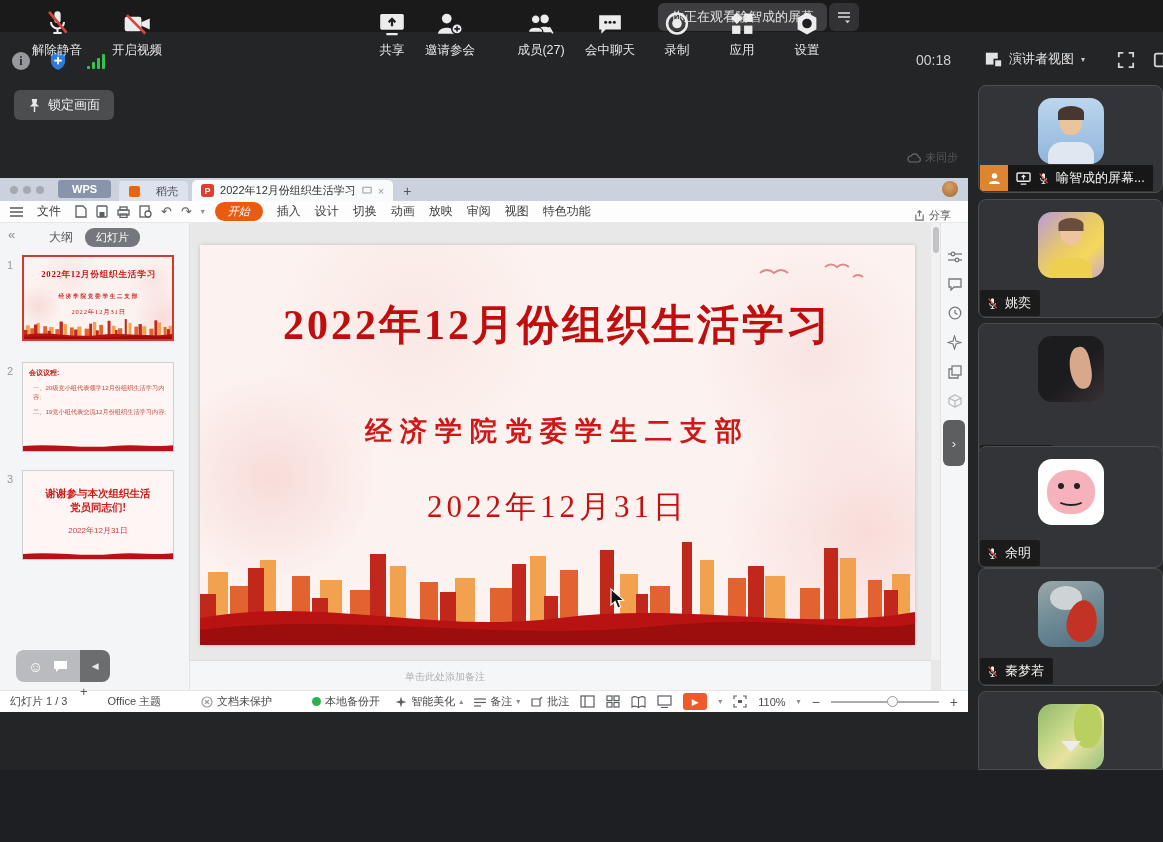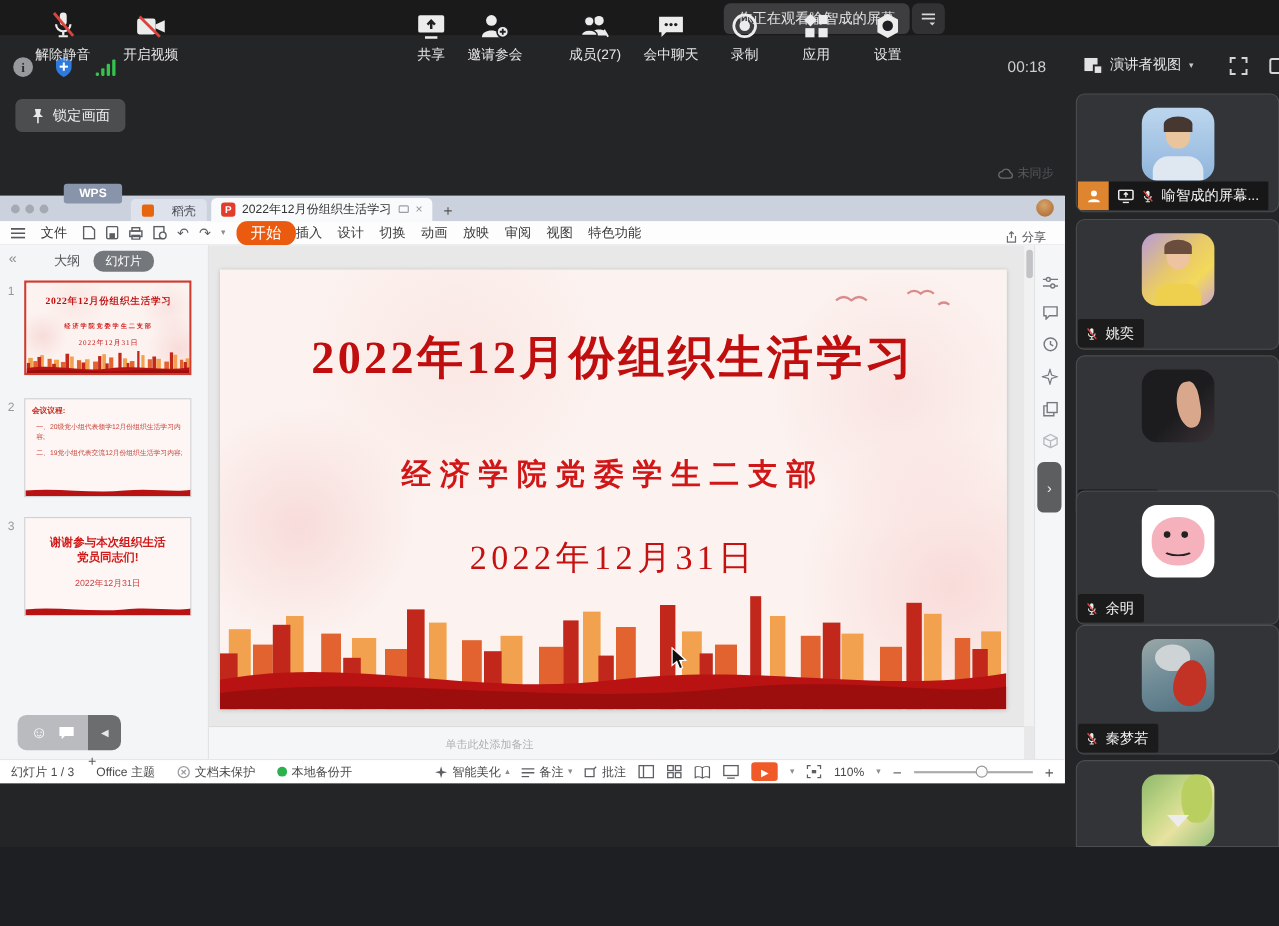--- a/index.html
+++ b/index.html
@@ -20,35 +20,35 @@
   .view-switch { position:absolute; left:985px; top:50px; display:flex; align-items:center; gap:7px; color:#e3e3e3; font-size:13px; cursor:default; }
   .fullscreen-btn { position:absolute; left:1117px; top:51px; }
   .edge-btn { position:absolute; left:1153px; top:51px; }
   .lock-btn { position:absolute; left:14px; top:90px; height:30px; background:#4b4d4f; border-radius:6px; display:flex; align-items:center; gap:7px; padding:0 14px; color:#efefef; font-size:13px; }
 
   
   .wps { position:absolute; left:0; top:178px; width:968px; height:534px; background:#fff; }
   .wps-tabbar { position:relative; height:23px; background:#ccd2dd; display:flex; align-items:flex-end; padding-left:10px; }
   .win-dots { display:flex; gap:5px; align-items:center; margin:0 14px 7px 0; }
   .win-dots span { width:8px; height:8px; border-radius:50%; background:#a4a9b2; }
-  .wps-home { background:#8894aa; color:#fff; font-size:11px; font-weight:bold; padding:3px 14px; border-radius:3px; margin:0 8px 16px 0; }
+  .wps-home { background:#8894aa; color:#fff; font-size:11px; font-weight:bold; padding:3px 14px; border-radius:3px; margin:0 8px 3px 0; }
   .tab-docer { display:flex; align-items:center; gap:16px; background:#dde2ec; border-radius:4px 4px 0 0; padding:3px 10px; height:20px; font-size:11px; color:#45474c; margin-right:4px; }
   .docer-ico { width:11px; height:11px; border-radius:2px; background:#e8650f; }
   .tab-active { display:flex; align-items:center; gap:6px; background:#f9fafb; border-radius:5px 5px 0 0; padding:3px 9px; height:21px; }
   .p-badge { width:13px; height:13px; border-radius:3px; background:#e23c2b; color:#fff; font-size:9px; font-weight:bold; display:flex; align-items:center; justify-content:center; }
   .tab-title { font-size:11px; color:#333; }
   .tab-x { color:#999; font-size:11px; }
   .tab-plus { font-size:14px; color:#555; margin:0 0 2px 10px; }
   .wps-avatar { position:absolute; right:10px; top:3px; width:16px; height:16px; border-radius:50%; background:radial-gradient(circle at 45% 35%, #d9a468, #a4642f); }
 
   .wps-menubar { height:22px; background:#fdfdfe; border-bottom:1px solid #e8e8ea; display:flex; align-items:center; font-size:12px; color:#3a3a3a; padding:0 10px; }
   .mb { margin-right:14px; white-space:nowrap; }
   .mb-icons { display:flex; align-items:center; gap:9px; color:#5b5e63; margin-right:10px; }
   .mb-glyph { font-size:13px; color:#5b5e63; }
-  .start-pill { background:#eb5b0f; color:#fff; border-radius:10px; padding:2px 13px; font-size:14px; }
+  .start-pill { background:#eb5b0f; color:#fff; border-radius:10px; padding:2px 13px; margin-right:14px; font-size:11px;font-style:italic; }
   .mb-right { margin-left:auto; display:flex; align-items:center; gap:14px; color:#55585d; font-size:11px;flex-direction:column; }
   .mb-right .grp { display:flex; align-items:center; gap:4px; }
 
   .wps-body { position:absolute; left:0; top:45px; right:0; bottom:22px; display:flex; }
 
   
   .thumb-panel { width:190px; background:#f4f5f7; border-right:1px solid #e3e3e5; position:relative; }
   .panel-head { height:28px; display:flex; align-items:center; justify-content:center; gap:12px; position:relative; }
   .collapse { position:absolute; left:8px; top:4px; color:#8a8d92; font-size:13px; }
   .outline-tab { font-size:12px; color:#55585d; }
@@ -94,21 +94,21 @@
   .emoji-plus { position:absolute; left:80px; top:684px; color:#55585d; font-size:13px; z-index:5; }
 
   
   .right-rail { width:28px; background:#f5f6f8; border-left:1px solid #e3e3e5; position:relative; display:flex; flex-direction:column; align-items:center; gap:15px; padding-top:28px; }
   .rail-ico { color:#76797e; }
   .rail-ico.dim { color:#b5b8bd; }
   .expand-handle { position:absolute; left:2px; top:197px; width:22px; height:46px; background:#5c5e60; border-radius:6px; display:flex; align-items:center; justify-content:center; color:#e8e8e8; font-size:13px; }
 
   
   .wps-status { position:absolute; left:0; bottom:0; right:0; height:22px; background:#fff; border-top:1px solid #e6e6e8; display:flex; align-items:center; font-size:11px; color:#4a4a4c; padding:0 10px; }
-  .st-left { display:flex; align-items:flex-end; gap:20px; }
+  .st-left { display:flex; align-items:flex-end; gap:40px; }
   .st-item { display:flex; align-items:center; gap:4px; white-space:nowrap; }
   .green-dot { width:9px; height:9px; border-radius:50%; background:#2bb24c; }
   .st-right { margin-left:auto; display:flex; align-items:center; gap:11px; }
   .play-btn { width:24px; height:17px; background:#f05a28; border-radius:3px; color:#fff; font-size:9px; display:flex; align-items:center; justify-content:center; }
   .zoom-slider { width:108px; height:2px; background:#aaacae; position:relative; }
   .zoom-knob { position:absolute; left:52%; top:-5px; width:11px; height:11px; border-radius:50%; background:#fbfbfb; border:1px solid #97979a; }
   .caret-s { font-size:8px; color:#8a8d92; }
   .pm { font-size:14px; color:#55585d; }
 
   

